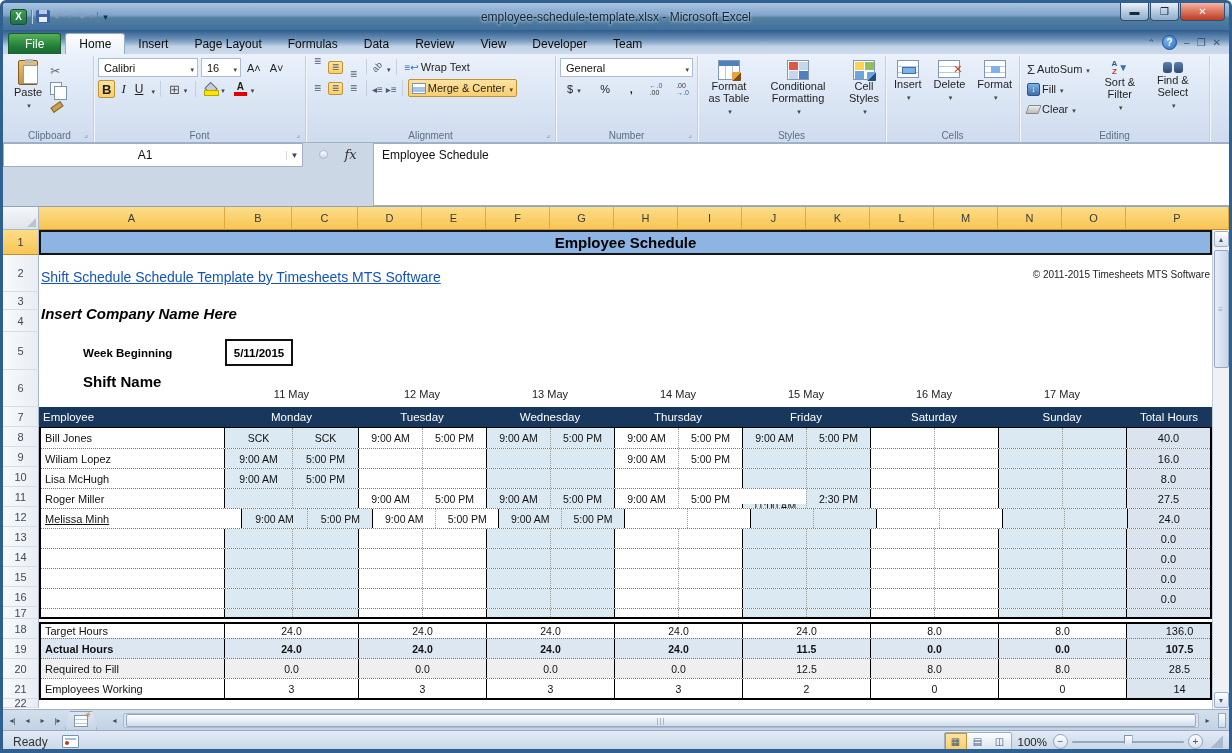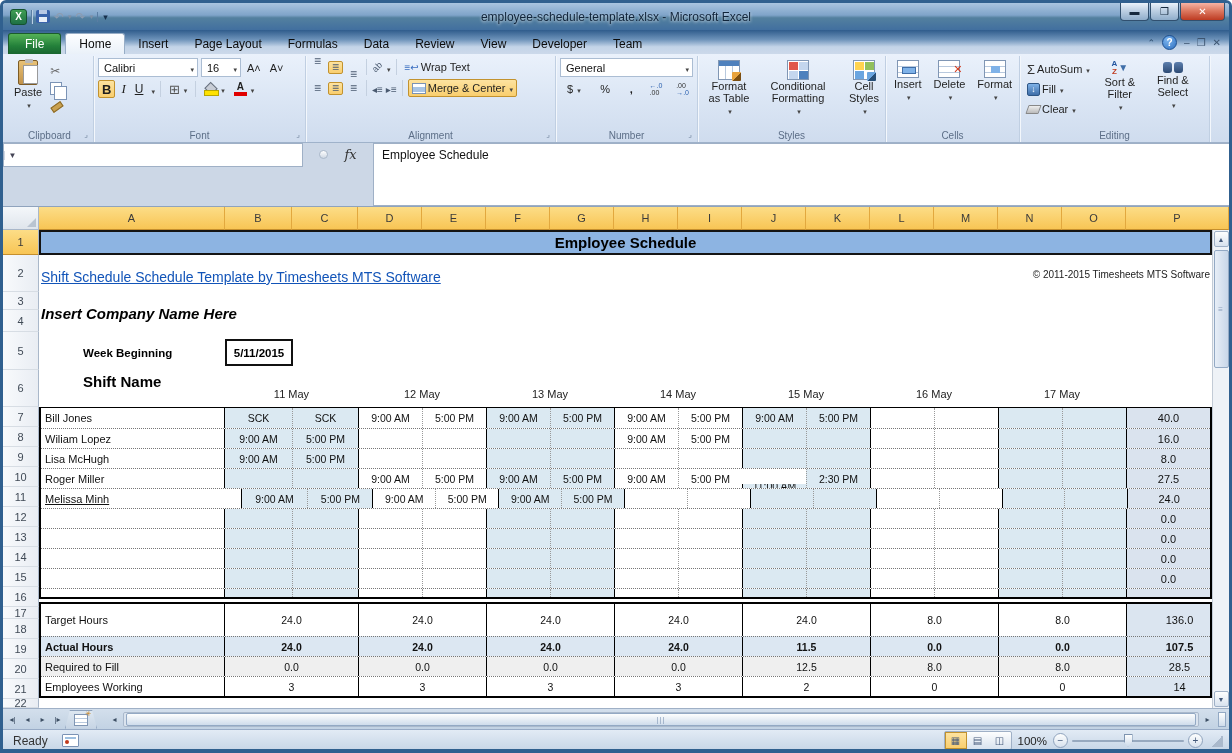--- a/index.html
+++ b/index.html
@@ -431,20 +431,21 @@
         <span class="lbl" style="width:44px">Find &amp; Select</span>
         <span class="ar"></span>
       </div>
       <div class="rg-label">Editing</div>
     </div>
   </div>
 
   <div class="fbar">
     <div class="fbar-left">
       <div class="namebox">
+        <span class="nb-text">A1</span>
         <span class="nb-ar">▼</span>
       </div>
       <div style="flex:1"></div>
     </div>
     <div class="fbar-mid">
       <span class="fbar-dot"></span>
       <span class="fx"></span>
     </div>
     <div class="fbar-input">Employee Schedule</div>
   </div>
@@ -498,20 +499,31 @@
         <div class="trow">Employee Schedule</div>
         <div class="freearea">
           <span class="linktext">Shift Schedule Schedule Template by Timesheets MTS Software</span>
           <span class="copyright">© 2011-2015 Timesheets MTS Software</span>
           <span class="company">Insert Company Name Here</span>
           <span class="weeklabel">Week Beginning</span>
           <span class="weekbox">5/11/2015</span>
           <span class="shiftlabel">Shift Name</span>
           <span id="date-labels"><span class="datelbl" style="left: 252.5px;">11 May</span><span class="datelbl" style="left: 383px;">12 May</span><span class="datelbl" style="left: 511px;">13 May</span><span class="datelbl" style="left: 639px;">14 May</span><span class="datelbl" style="left: 767px;">15 May</span><span class="datelbl" style="left: 895px;">16 May</span><span class="datelbl" style="left: 1023px;">17 May</span></span>
         </div>
+        <div class="dhead" id="day-header">
+            <div class="dh-seg first" style="width: 186px;">Employee</div>
+            <div class="dh-seg " style="width: 133px;">Monday</div>
+            <div class="dh-seg " style="width: 128px;">Tuesday</div>
+            <div class="dh-seg " style="width: 128px;">Wednesday</div>
+            <div class="dh-seg " style="width: 128px;">Thursday</div>
+            <div class="dh-seg " style="width: 128px;">Friday</div>
+            <div class="dh-seg " style="width: 128px;">Saturday</div>
+            <div class="dh-seg " style="width: 128px;">Sunday</div>
+            <div class="dh-seg " style="width: 86px;">Total Hours</div>
+          </div>
         <div class="empblock" id="emp-block">
             <div class="erow" style="height: 20px;">
               <div class="ec name" style="width: 184px;">Bill Jones</div>
               <div class="ec bg-b" style="width: 67px;">SCK</div>
               <div class="ec bg-b pair2" style="width: 66px;">SCK</div>
               <div class="ec pairstart" style="width: 64px;">9:00 AM</div>
               <div class="ec pair2" style="width: 64px;">5:00 PM</div>
               <div class="ec bg-b pairstart" style="width: 64px;">9:00 AM</div>
               <div class="ec bg-b pair2" style="width: 64px;">5:00 PM</div>
               <div class="ec pairstart" style="width: 64px;">9:00 AM</div>
@@ -682,21 +694,21 @@
               <div class="ec bg-b pair2" style="width: 64px;"></div>
               <div class="ec pairstart" style="width: 64px;"></div>
               <div class="ec pair2" style="width: 64px;"></div>
               <div class="ec bg-b pairstart" style="width: 64px;"></div>
               <div class="ec bg-b pair2" style="width: 64px;"></div>
               <div class="ec total" style="width: 84px;"></div>
             </div>
           </div>
         <div class="gap3"></div>
         <div class="sumblock" id="sum-block">
-            <div class="srow" style="height: 32px; border-radius: 9px;">
+            <div class="srow" style="height: 14px; border-radius: 9px;">
               <div class="ec name" style="width: 184px;">Target Hours</div>
               <div class="ec" style="width: 133px;">24.0</div>
               <div class="ec pairstart" style="width: 128px;">24.0</div>
               <div class="ec pairstart" style="width: 128px;">24.0</div>
               <div class="ec pairstart" style="width: 128px;">24.0</div>
               <div class="ec pairstart" style="width: 128px;">24.0</div>
               <div class="ec pairstart" style="width: 128px;">8.0</div>
               <div class="ec pairstart" style="width: 128px;">8.0</div>
               <div class="ec total" style="width: 84px;">136.0</div>
             </div>

